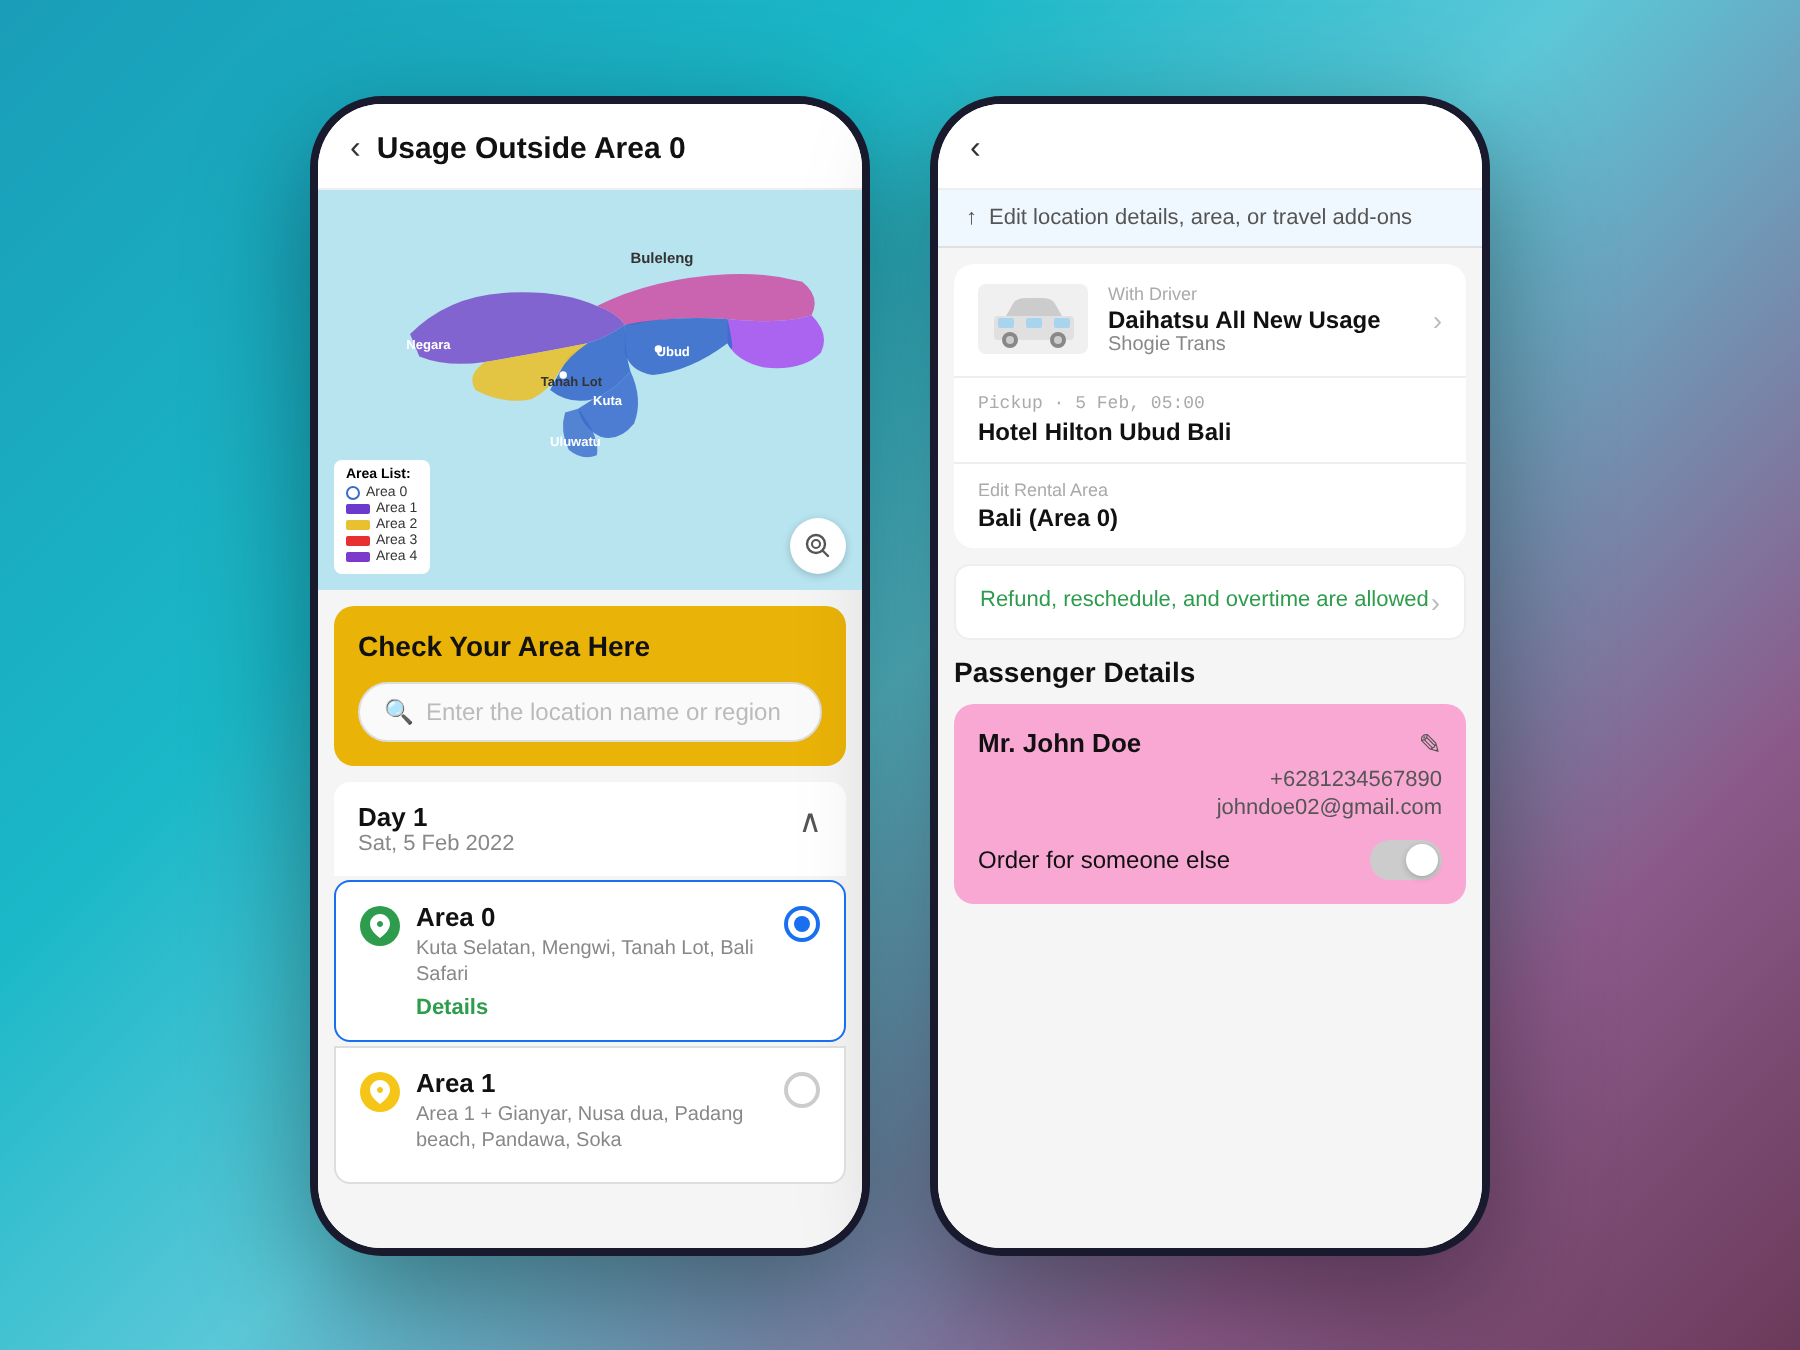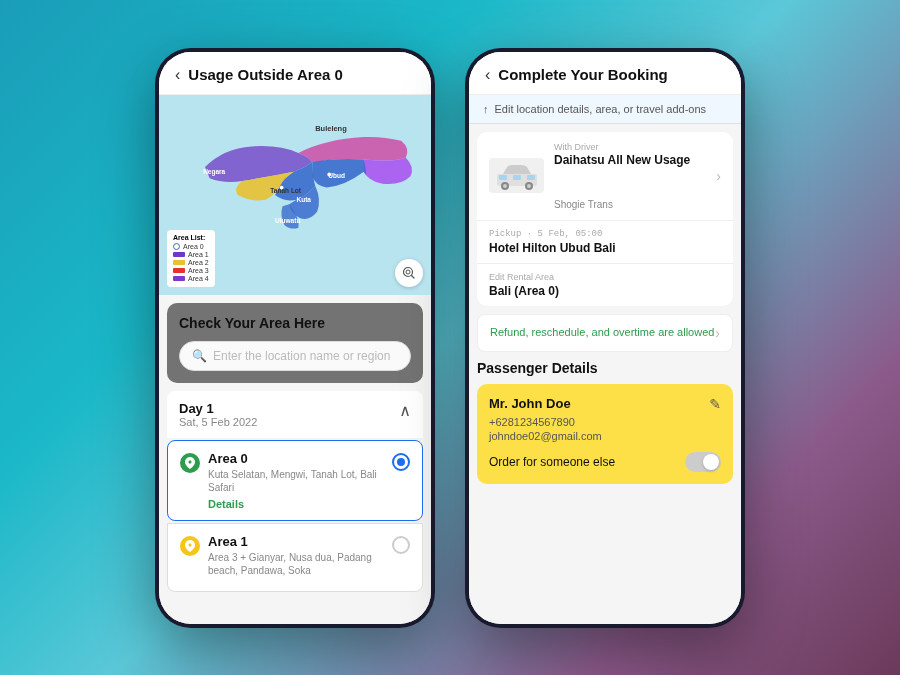--- a/index.html
+++ b/index.html
@@ -124,21 +124,21 @@
       display: flex;
       align-items: center;
       justify-content: center;
       font-size: 14px;
       color: #555;
       box-shadow: 0 1px 4px rgba(0,0,0,0.2);
     }
 
     
     .white-section {
-      background: #737373;
+      background: #eab308;
       margin: 8px;
       border-radius: 10px;
       padding: 12px;
     }
 
     .section-title {
       font-size: 14px;
       font-weight: 700;
       color: #111;
       margin-bottom: 10px;
@@ -289,21 +289,20 @@
       margin-bottom: 1px;
     }
     .car-name {
       font-size: 12px;
       font-weight: 700;
       color: #111;
     }
     .car-vendor {
       font-size: 10px;
       color: #888;
-      margin-top: 32px;
     }
     .chevron-right {
       font-size: 14px;
       color: #bbb;
     }
 
     .booking-row {
       padding: 8px 12px;
       border-bottom: 1px solid #eee;
     }
@@ -353,23 +352,24 @@
     .passenger-section {
       margin: 0 8px 8px 8px;
     }
     .passenger-title {
       font-size: 14px;
       font-weight: 700;
       color: #111;
       margin-bottom: 8px;
     }
     .passenger-card {
-      background: #fde047;
+      background: #f9a8d4;
       border-radius: 10px;
       padding: 12px;
+      text-align: right;
     }
     .passenger-top {
       display: flex;
       align-items: flex-start;
       justify-content: space-between;
       margin-bottom: 4px;
     }
     .passenger-name {
       font-size: 13px;
       font-weight: 700;
@@ -527,35 +527,34 @@
       </div>
 
       <div class="area-card" style="border-radius:0 0 8px 8px; margin:0 8px 8px 8px;">
         <div class="area-icon yellow">
           <svg width="10" height="12" viewBox="0 0 10 12" fill="none">
             <path d="M5 0C2.24 0 0 2.24 0 5c0 3.75 5 7 5 7s5-3.25 5-7c0-2.76-2.24-5-5-5zm0 6.5C4.17 6.5 3.5 5.83 3.5 5S4.17 3.5 5 3.5 6.5 4.17 6.5 5 5.83 6.5 5 6.5z" fill="white"></path>
           </svg>
         </div>
         <div class="area-info">
           <div class="area-name">Area 1</div>
-          <div class="area-desc">Area 3 + Gianyar, Nusa dua, Padang beach, Pandawa, Soka</div>
+          <div class="area-desc">Area 1 + Gianyar, Nusa dua, Padang beach, Pandawa, Soka</div>
         </div>
         <div class="radio-btn empty"></div>
       </div>
 
     </div>
   </div>
 </div>
 
 <div class="phone">
   <div class="phone-inner">
 
     <div class="header">
       <span class="back-arrow">‹</span>
-      <span class="header-title">Complete Your Booking</span>
     </div>
 
     <div class="edit-bar">
       <span class="edit-bar-icon">↑</span>
       <span class="edit-bar-text">Edit location details, area, or travel add-ons</span>
     </div>
 
     <div class="content">
 
       <div class="booking-card">

